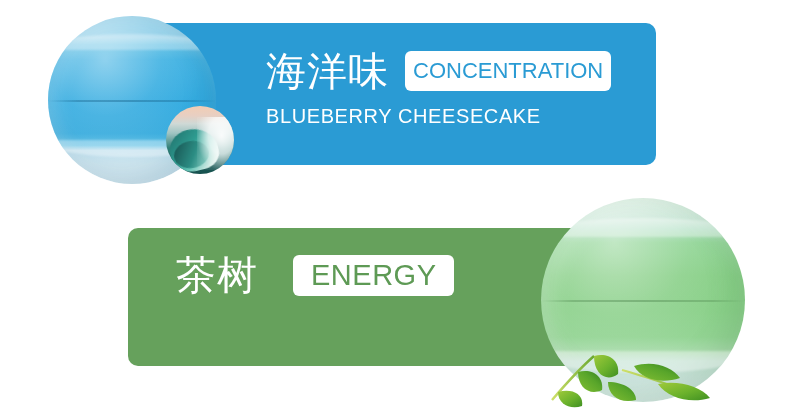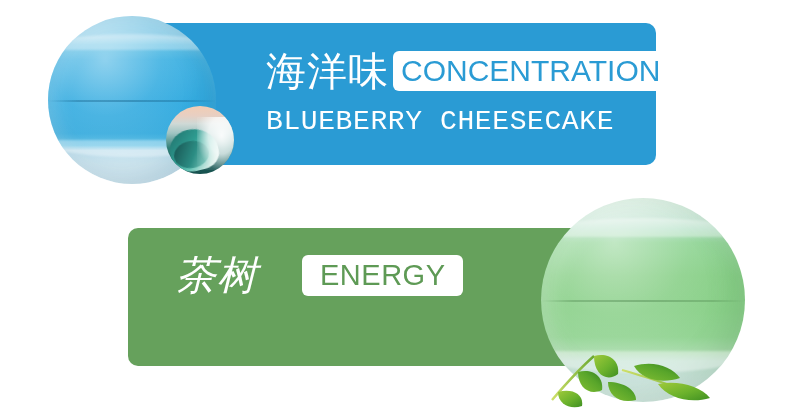--- a/index.html
+++ b/index.html
@@ -52,57 +52,55 @@
     height: 54px;
   }
   .cn-title {
     font-size: 40px;
     line-height: 44px;
     letter-spacing: 1px;
     font-weight: 400;
     white-space: nowrap;
     color: #ffffff;
   }
-  #ocean-text .cn-title { margin-right: 4px; }
-  #tea-text   .cn-title { margin-right: 44px; font-style: italic; }
+  #ocean-text .cn-title { margin-right: 16px; }
+  #tea-text   .cn-title { margin-right: 35px; }
 
   .badge {
     background: #ffffff;
     border-radius: 6px;
     display: flex;
     align-items: center;
     justify-content: center;
     box-sizing: border-box;
     white-space: nowrap;
   }
   #badge-concentration {
     height: 40px;
     padding: 0 8px;
-    font-size: 30px;
+    font-size: 22px;
     line-height: 30px;
     color: #2a9bd4;
     letter-spacing: 0px;
   }
   #badge-energy {
     height: 41px;
     padding: 0 18px;
     font-size: 29px;
     line-height: 28px;
     color: #5e9a55;
     letter-spacing: 0.5px;
   }
 
   .en-subtitle {
-    font-size: 28px;
+    font-size: 20px;
     line-height: 36px;
     letter-spacing: 0.6px;
     color: #ffffff;
     white-space: nowrap;
-    margin-top: 6px;
-    font-family: Liberation Mono, monospace;
   }
 
   
   #ball-blue {
     position: absolute;
     left: 48px;
     top: 16px;
     width: 168px;
     height: 168px;
     border-radius: 50%;

